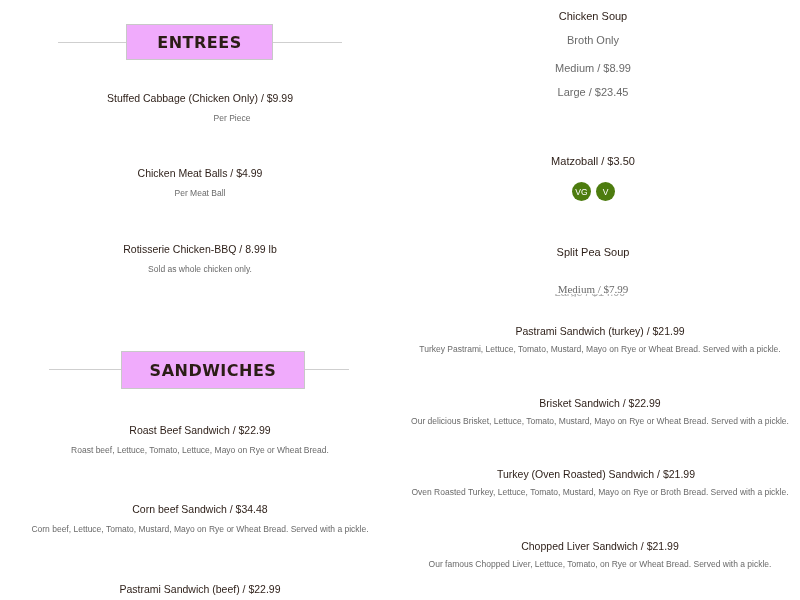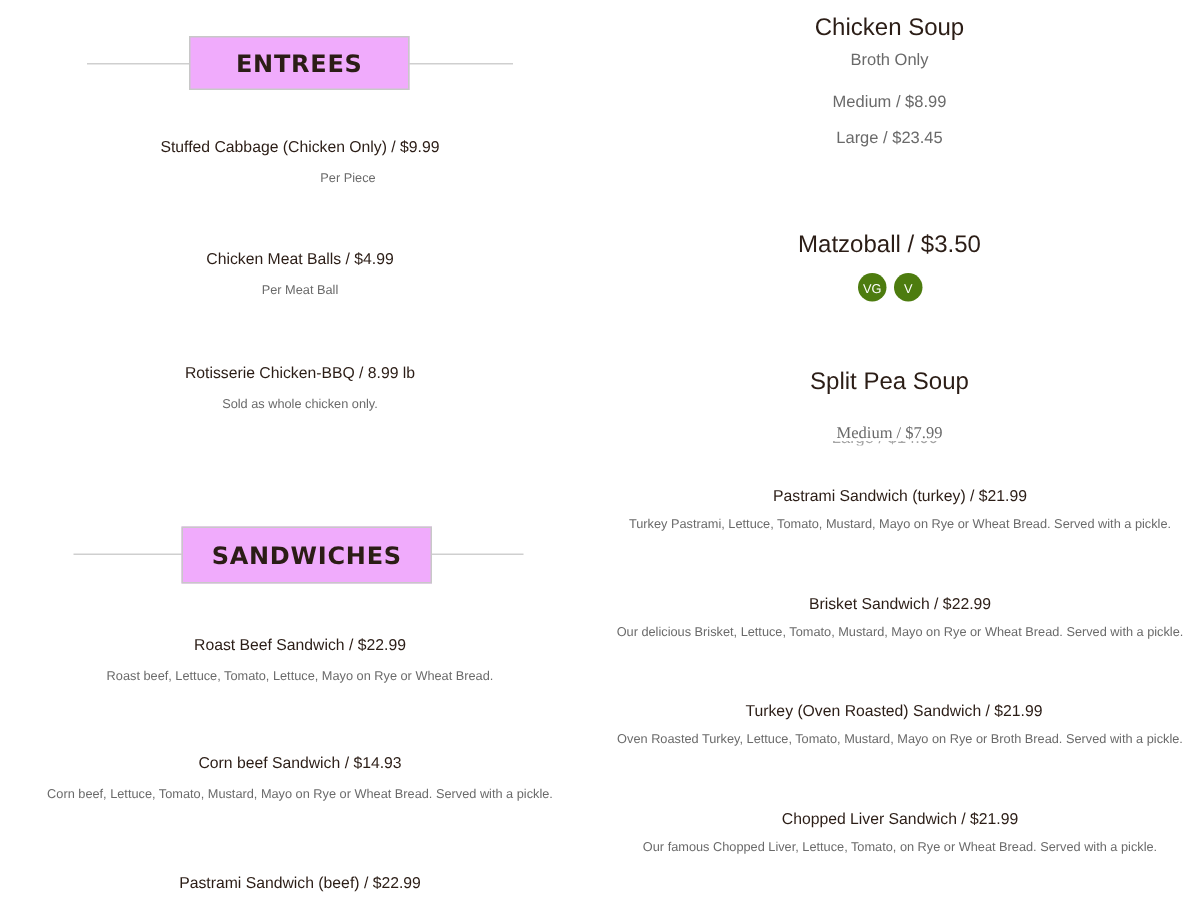--- a/index.html
+++ b/index.html
@@ -6,21 +6,21 @@
   body { width:800px; height:600px; overflow:hidden; background:#ffffff; position:relative;
          font-family:"Liberation Sans", sans-serif; color:#2b1d16; }
   .abs { position:absolute; }
   .center { text-align:center; }
   .hdr-line { position:absolute; height:1px; background:#cfcfcf; }
   .hdr-box { position:absolute; border:1px solid #c8c8c8; background:#f0abfc; box-sizing:border-box;
              display:flex; align-items:center; justify-content:center;
              font-family:"DejaVu Sans", sans-serif; font-weight:bold; font-size:16px; letter-spacing:0.5px; color:#2b1d16; }
   .title { font-size:10.5px; color:#2b1d16; white-space:nowrap; }
   .desc { font-size:8.5px; color:#6a6a6a; white-space:nowrap; }
-  .soup-title { font-size:16px; color:#2b1d16; white-space:nowrap; }
+  .soup-title { font-size:11px; color:#2b1d16; white-space:nowrap; }
   .soup-sub { font-size:11px; color:#6a6a6a; white-space:nowrap; }
   .badge { position:absolute; width:19px; height:19px; border-radius:50%; background:#4d7c0f; color:#fff;
            font-size:8.5px; display:flex; align-items:center; justify-content:center; }
 </style>
 </head>
 <body>
 
 <div class="hdr-line" style="left:58px; top:42px; width:284px;"></div>
 <div class="hdr-box" style="left:126px; top:24px; width:147px; height:36px;">ENTREES</div>
 
@@ -41,25 +41,25 @@
 <div class="badge" style="left:596px; top:182px;">V</div>
 
 <div class="abs center soup-title" style="left:493px; width:200px; top:246px;">Split Pea Soup</div>
 <div class="abs center soup-sub" style="left:493px; width:200px; top:283px;font-family:Liberation Serif, serif;">Medium  /  $7.99</div>
 <div class="abs" style="left:540px; top:294px; width:100px; height:6px; overflow:hidden;">
   <div class="center soup-sub" style="width:100px; margin-top:-8px; opacity:0.6;">Large  /  $14.99</div>
 </div>
 <div class="abs" style="left:500px; top:297px; width:200px; height:20px; background:#fff;"></div>
 
 <div class="hdr-line" style="left:49px; top:369px; width:300px;"></div>
-<div class="hdr-box" style="left:121px; top:351px; width:167px; height:38px;">SANDWICHES</div>
+<div class="hdr-box" style="left:121px; top:351px; width:184px; height:38px;">SANDWICHES</div>
 
 <div class="abs center title" style="left:0; width:400px; top:424px;">Roast Beef Sandwich  /  $22.99</div>
 <div class="abs center desc" style="left:0; width:400px; top:445px;">Roast beef, Lettuce, Tomato, Lettuce, Mayo on Rye or Wheat Bread.</div>
-<div class="abs center title" style="left:0; width:400px; top:503px;">Corn beef Sandwich  /  $14.93</div>
+<div class="abs center title" style="left:0; width:400px; top:503px;">Corn beef Sandwich  /  $34.48</div>
 <div class="abs center desc" style="left:0; width:400px; top:524px;">Corn beef, Lettuce, Tomato, Mustard, Mayo on Rye or Wheat Bread. Served with a pickle.</div>
 <div class="abs center title" style="left:0; width:400px; top:583px;">Pastrami Sandwich (beef)  /  $22.99</div>
 
 <div class="abs center title" style="left:400px; width:400px; top:325px;">Pastrami Sandwich (turkey)  /  $21.99</div>
 <div class="abs center desc" style="left:400px; width:400px; top:344px;">Turkey Pastrami, Lettuce, Tomato, Mustard, Mayo on Rye or Wheat Bread. Served with a pickle.</div>
 <div class="abs center title" style="left:400px; width:400px; top:397px;">Brisket Sandwich  /  $22.99</div>
 <div class="abs center desc" style="left:400px; width:400px; top:416px;">Our delicious Brisket, Lettuce, Tomato, Mustard, Mayo on Rye or Wheat Bread. Served with a pickle.</div>
 <div class="abs center title" style="left:396px; width:400px; top:468px;">Turkey (Oven Roasted) Sandwich  /  $21.99</div>
 <div class="abs center desc" style="left:400px; width:400px; top:487px;">Oven Roasted Turkey, Lettuce, Tomato, Mustard, Mayo on Rye or Broth Bread. Served with a pickle.</div>
 <div class="abs center title" style="left:400px; width:400px; top:540px;">Chopped Liver Sandwich  /  $21.99</div>

